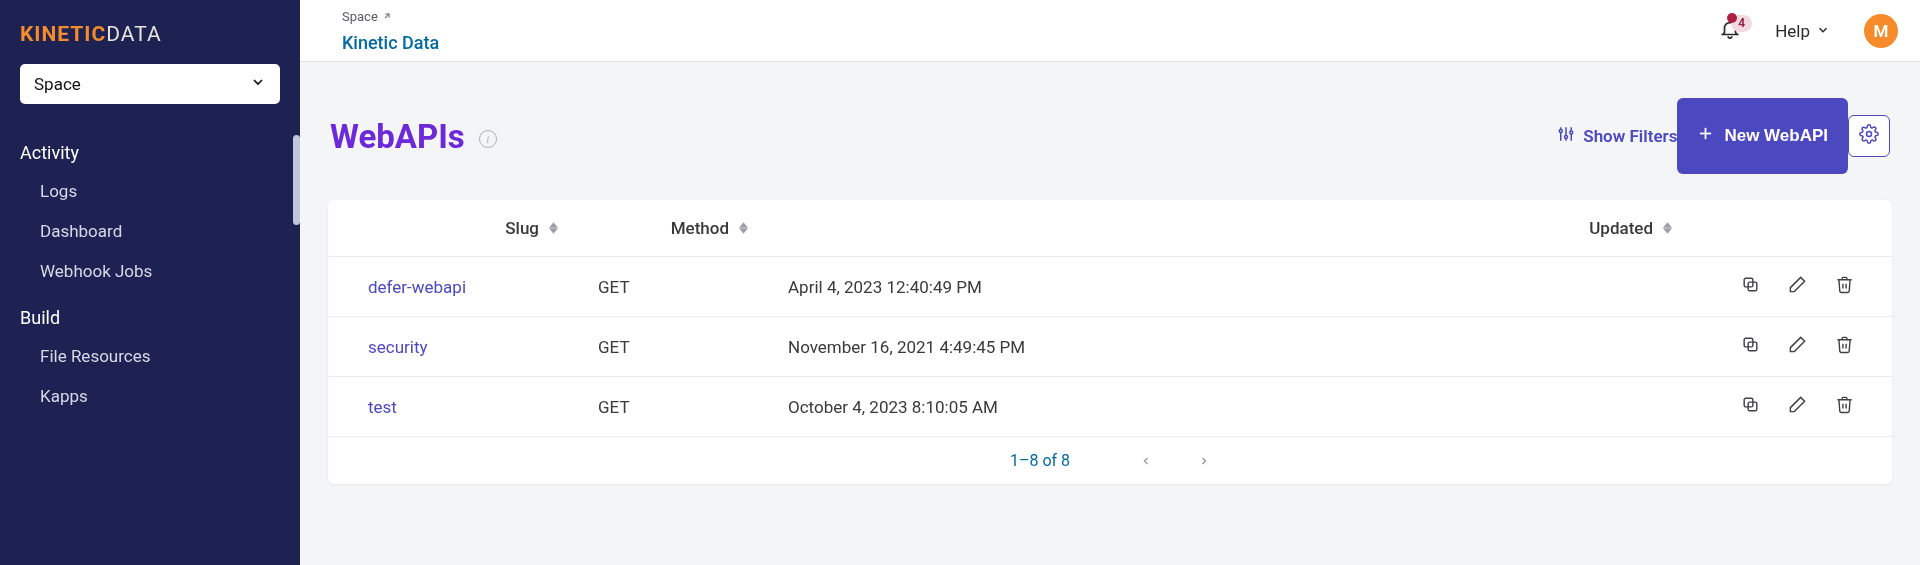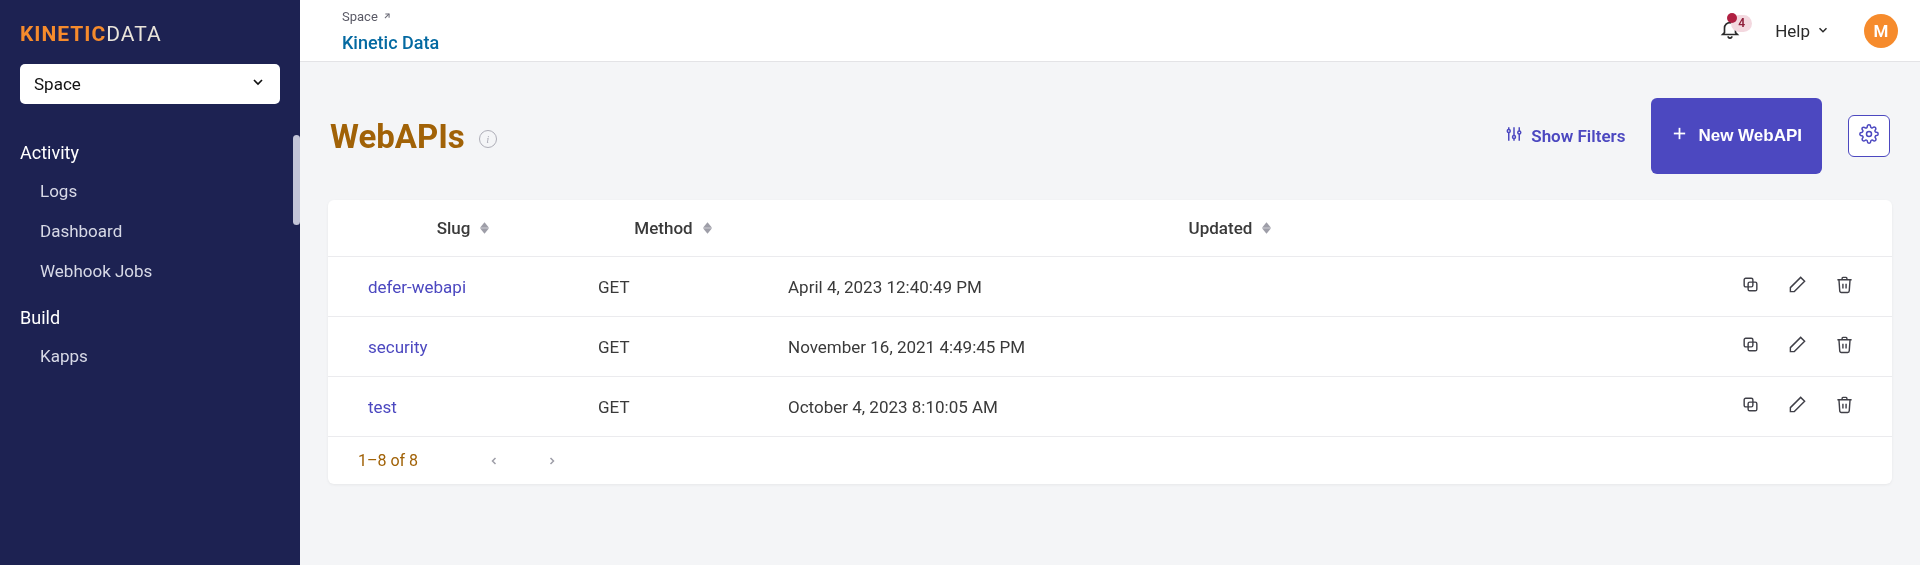--- a/index.html
+++ b/index.html
@@ -151,37 +151,37 @@
     padding: 36px 26px 0;
     overflow: auto;
   }
   .page-head {
     display: flex;
     align-items: center;
     justify-content: space-between;
     padding: 0 4px 26px;
   }
   .page-title-wrap { display: flex; align-items: center; gap: 14px; }
-  .page-title { font-size: 33px; font-weight: 700; color: #a16207; }
+  .page-title { font-size: 33px; font-weight: 700; color: #6d28d9; }
   .info-icon {
     width: 18px;
     height: 18px;
     border: 1.5px solid #aeaeb8;
     border-radius: 50%;
     color: #aeaeb8;
     display: flex;
     align-items: center;
     justify-content: center;
     font-size: 11px;
     font-family: Georgia, serif;
     font-style: italic;
     cursor: pointer;
     margin-top: 5px;
   }
-  .page-actions { display: flex; align-items: center; gap: 26px; }
+  .page-actions { display: flex; align-items: center; }
   .filters {
     display: flex;
     align-items: center;
     gap: 8px;
     color: #4c48c0;
     font-weight: 600;
     font-size: 17px;
     cursor: pointer;
   }
   .filters svg { width: 18px; height: 18px; }
@@ -216,21 +216,21 @@
   
   .card {
     background: #fff;
     border-radius: 6px;
     box-shadow: 0 1px 3px rgba(0,0,0,0.06);
     margin: 0 2px;
     overflow: hidden;
   }
   table { width: 100%; border-collapse: collapse; }
   thead th {
-    text-align: center;
+    text-align: right;
     font-weight: 500;
     font-size: 17px;
     padding: 18px 20px 18px;
     color: #3a3a3a;
   }
   thead th:first-child { padding-left: 40px; }
   th .col-head { display: inline-flex; align-items: center; gap: 10px; cursor: pointer; }
   .sort-icon {
     display: inline-flex;
     flex-direction: column;
@@ -256,25 +256,25 @@
   .row-actions span { cursor: pointer; }
   .row-actions svg { width: 19px; height: 19px; }
   .col-slug { width: 250px; }
   .col-method { width: 190px; }
   .col-updated { width: auto; }
   .col-act { width: 200px; }
 
   .card-footer {
     display: flex;
     align-items: center;
-    justify-content: flex-start;
+    justify-content: center;
     gap: 70px;
     padding: 14px 30px;
     font-size: 16px;
-    color: #a16207;
+    color: #0369a1;
     border-top: 1px solid #ebebee;
   }
   .pager { display: flex; gap: 46px; color: #9e9ea8; }
   .pager span { cursor: pointer; display:flex; }
   .pager svg { width: 12px; height: 16px; }
 </style>
 </head>
 <body>
 
 <aside class="sidebar">
@@ -290,20 +290,21 @@
         </svg>
     </span>
   </div>
 
   <div class="section-header">Activity</div>
   <div class="nav-item">Logs</div>
   <div class="nav-item">Dashboard</div>
   <div class="nav-item">Webhook Jobs</div>
 
   <div class="section-header">Build</div>
+  <div class="nav-item">File Resources</div>
   <div class="nav-item">Kapps</div>
 </aside>
 
 <div class="main">
 
   <header class="header">
     <div class="breadcrumb-area">
       <div class="bc-top">
         <span>Space</span>
         <span>

